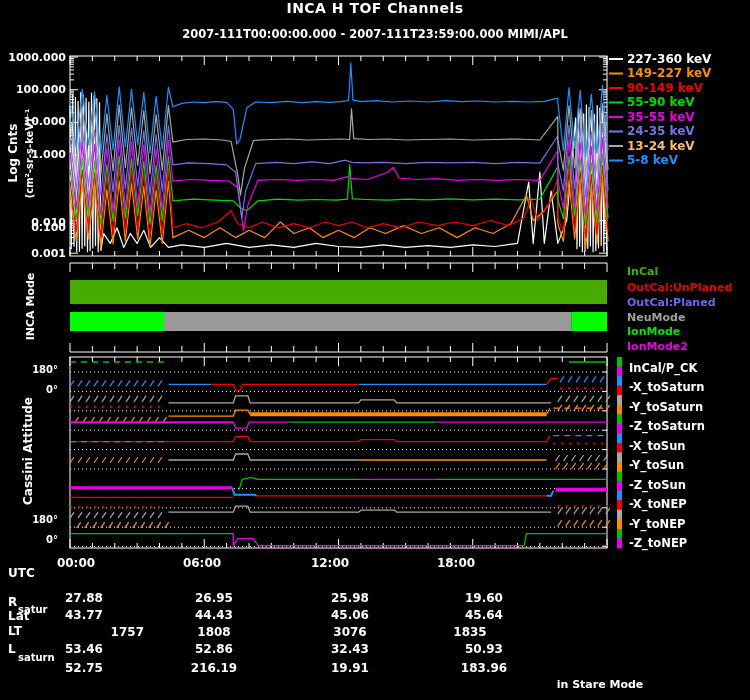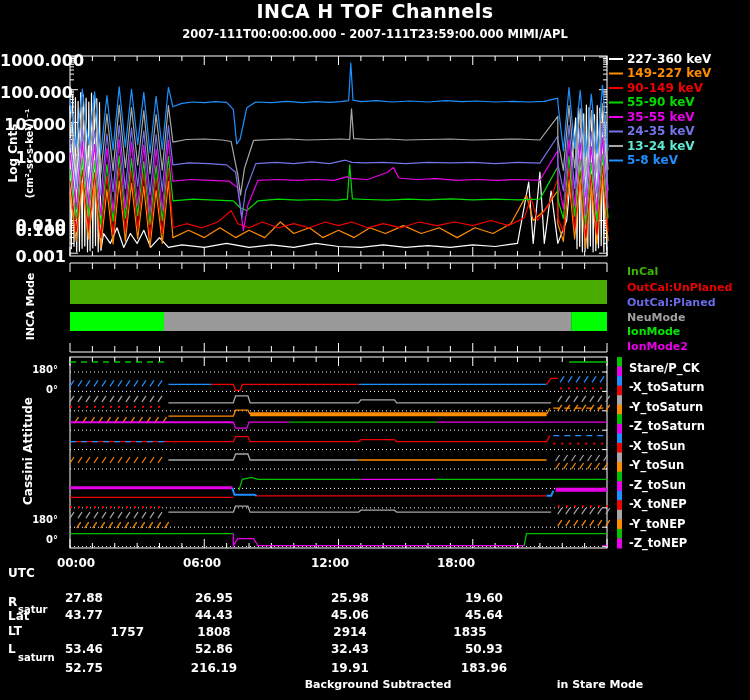--- a/index.html
+++ b/index.html
@@ -2,23 +2,23 @@
 <html><head>
 <meta charset="utf-8">
 <style>
   html,body{margin:0;padding:0;background:#000;}
   #screen{position:relative;width:750px;height:700px;background:#000;overflow:hidden;
           font-family:"DejaVu Sans",sans-serif;font-weight:bold;color:#fff;}
   #plot-svg{position:absolute;left:0;top:0;}
   .abs{position:absolute;white-space:nowrap;}
   .ctr{text-align:center;}
   .rgt{text-align:right;}
-  .t-title{font-size:19px;letter-spacing:.5px;}
+  .t-title{font-size:14px;letter-spacing:.5px;}
   .t-sub{font-size:11.5px;}
-  .t-tick{font-size:16px;}
+  .t-tick{font-size:11px;}
   .t-leg{font-size:12px;}
   .t-mleg{font-size:11px;}
   .t-att{font-size:11.5px;}
   .t-small{font-size:10px;}
   .t-tab{font-size:12px;}
   .vlabel{position:absolute;text-align:center;transform:rotate(-90deg);}
 </style>
 </head>
 <body>
 
@@ -561,37 +561,37 @@
   <div class="abs rgt t-tick" style="left:0;top:181px;width:66px;margin-top:40px;">0.100</div>
   <div class="abs rgt t-tick" style="left:0;top:216px;width:66px;">0.010</div>
   <div class="abs rgt t-tick" style="left:0;top:247px;width:66px;">0.001</div>
 
   <div class="abs t-leg" style="left: 627px; top: 52px; color: rgb(255, 255, 255);">227-360 keV</div>
   <div class="abs t-leg" style="left: 627px; top: 66px; color: rgb(255, 140, 0);">149-227 keV</div>
   <div class="abs t-leg" style="left: 627px; top: 81px; color: rgb(240, 0, 0);">90-149 keV</div>
   <div class="abs t-leg" style="left: 627px; top: 95px; color: rgb(0, 220, 0);">55-90 keV</div>
   <div class="abs t-leg" style="left: 627px; top: 110px; color: rgb(232, 0, 232);">35-55 keV</div>
   <div class="abs t-leg" style="left: 627px; top: 124px; color: rgb(116, 116, 232);">24-35 keV</div>
-  <div class="abs t-leg" style="left: 627px; top: 139px; color: #5eead4;">13-24 keV</div>
+  <div class="abs t-leg" style="left: 627px; top: 139px; color: #fdba74;">13-24 keV</div>
   <div class="abs t-leg" style="left: 627px; top: 153px; color: rgb(30, 144, 255);">5-8 keV</div>
 
   <div class="vlabel t-mleg" style="left:-30px;top:300px;width:120px;">INCA Mode</div>
   <div class="abs t-mleg" style="left: 627px; top: 265px; color: rgb(60, 180, 0);">InCal</div>
   <div class="abs t-mleg" style="left: 627px; top: 281px; color: rgb(232, 0, 0);">OutCal:UnPlaned</div>
   <div class="abs t-mleg" style="left: 627px; top: 296px; color: rgb(106, 106, 232);">OutCal:Planed</div>
   <div class="abs t-mleg" style="left: 627px; top: 311px; color: rgb(160, 160, 160);">NeuMode</div>
   <div class="abs t-mleg" style="left: 627px; top: 325px; color: rgb(0, 232, 0);">IonMode</div>
   <div class="abs t-mleg" style="left: 627px; top: 340px; color: rgb(232, 0, 232);">IonMode2</div>
 
   <div class="vlabel t-leg" style="left:-42px;top:444px;width:140px;">Cassini Attitude</div>
   <div class="abs rgt t-small" style="left:30px;top:364px;width:28px;">180°</div>
   <div class="abs rgt t-small" style="left:30px;top:384px;width:28px;">0°</div>
   <div class="abs rgt t-small" style="left:30px;top:514px;width:28px;">180°</div>
   <div class="abs rgt t-small" style="left:30px;top:534px;width:28px;">0°</div>
-  <div class="abs t-att" style="left:629px;top:361px;">Stare/P_CK</div>
+  <div class="abs t-att" style="left:629px;top:361px;">InCal/P_CK</div>
   <div class="abs t-att" style="left:629px;top:380px;">-X_toSaturn</div>
   <div class="abs t-att" style="left:629px;top:400px;">-Y_toSaturn</div>
   <div class="abs t-att" style="left:629px;top:419px;">-Z_toSaturn</div>
   <div class="abs t-att" style="left:629px;top:439px;">-X_toSun</div>
   <div class="abs t-att" style="left:629px;top:458px;">-Y_toSun</div>
   <div class="abs t-att" style="left:629px;top:478px;">-Z_toSun</div>
   <div class="abs t-att" style="left:629px;top:497px;">-X_toNEP</div>
   <div class="abs t-att" style="left:629px;top:517px;">-Y_toNEP</div>
   <div class="abs t-att" style="left:629px;top:536px;">-Z_toNEP</div>
 
@@ -613,28 +613,27 @@
   <div class="abs ctr t-tab" style="left:290px;top:591px;width:120px;">25.98</div>
   <div class="abs ctr t-tab" style="left:424px;top:591px;width:120px;">19.60</div>
 
   <div class="abs ctr t-tab" style="left:24px;top:608px;width:120px;">43.77</div>
   <div class="abs ctr t-tab" style="left:154px;top:608px;width:120px;">44.43</div>
   <div class="abs ctr t-tab" style="left:290px;top:608px;width:120px;">45.06</div>
   <div class="abs ctr t-tab" style="left:424px;top:608px;width:120px;">45.64</div>
 
   <div class="abs ctr t-tab" style="left:24px;top:625px;width:120px;text-align:right;">1757</div>
   <div class="abs ctr t-tab" style="left:154px;top:625px;width:120px;">1808</div>
-  <div class="abs ctr t-tab" style="left:290px;top:625px;width:120px;">2914</div>
+  <div class="abs ctr t-tab" style="left:290px;top:625px;width:120px;">3076</div>
   <div class="abs ctr t-tab" style="left:410px;top:625px;width:120px;">1835</div>
 
   <div class="abs ctr t-tab" style="left:24px;top:642px;width:120px;">53.46</div>
   <div class="abs ctr t-tab" style="left:154px;top:642px;width:120px;">52.86</div>
   <div class="abs ctr t-tab" style="left:290px;top:642px;width:120px;">32.43</div>
   <div class="abs ctr t-tab" style="left:424px;top:642px;width:120px;">50.93</div>
 
   <div class="abs ctr t-tab" style="left:24px;top:661px;width:120px;">52.75</div>
   <div class="abs ctr t-tab" style="left:154px;top:661px;width:120px;">216.19</div>
   <div class="abs ctr t-tab" style="left:290px;top:661px;width:120px;">19.91</div>
   <div class="abs ctr t-tab" style="left:424px;top:661px;width:120px;">183.96</div>
 
-  <div class="abs ctr t-mleg" style="left:278px;top:678px;width:200px;">Background Subtracted</div>
   <div class="abs ctr t-mleg" style="left:520px;top:678px;width:160px;">in Stare Mode</div>
 </div>
 
 </body></html>

